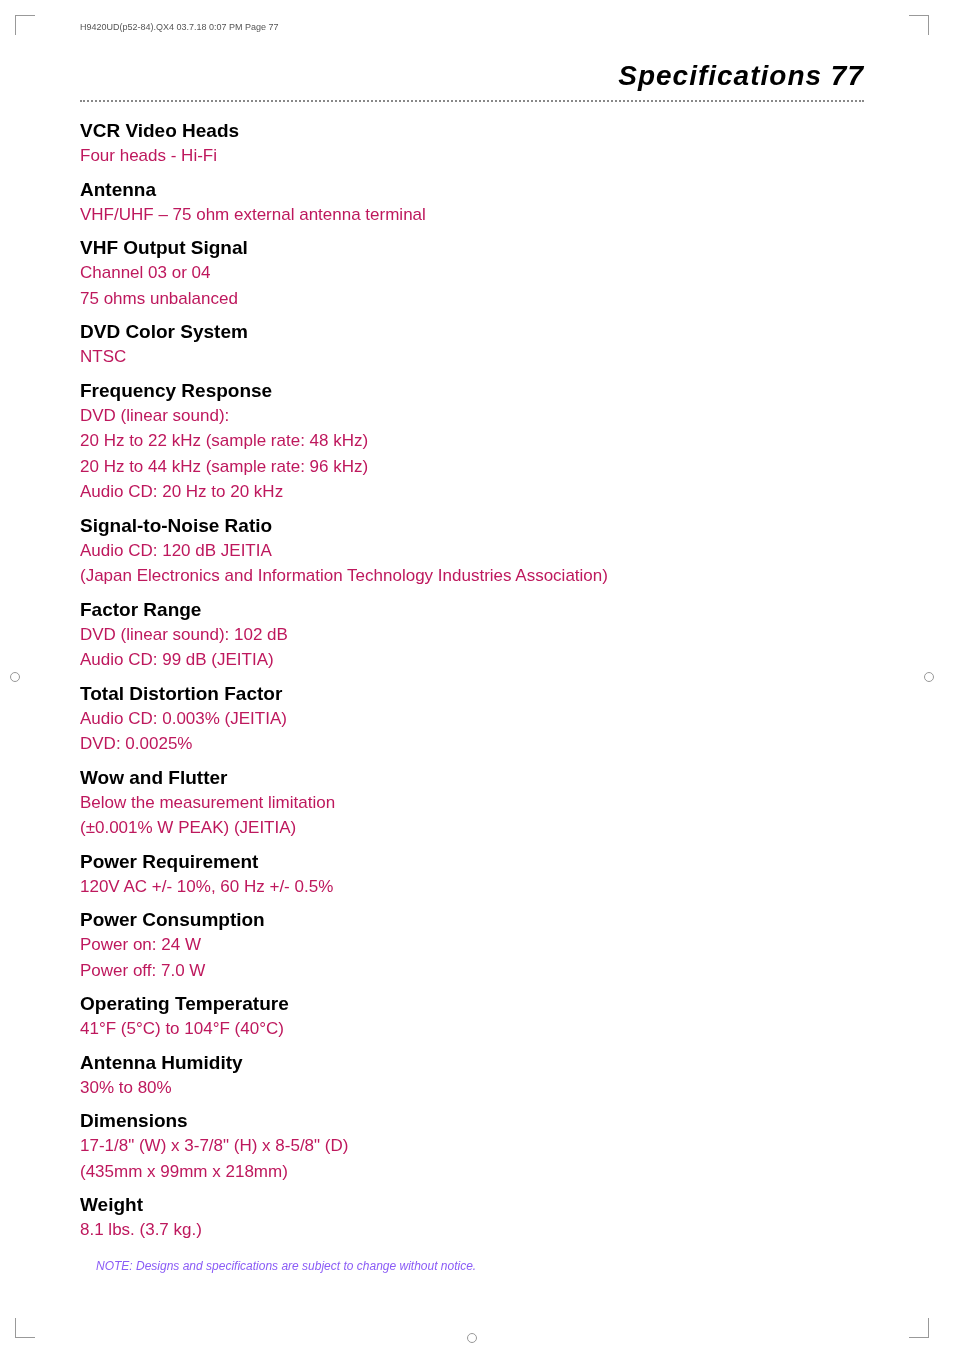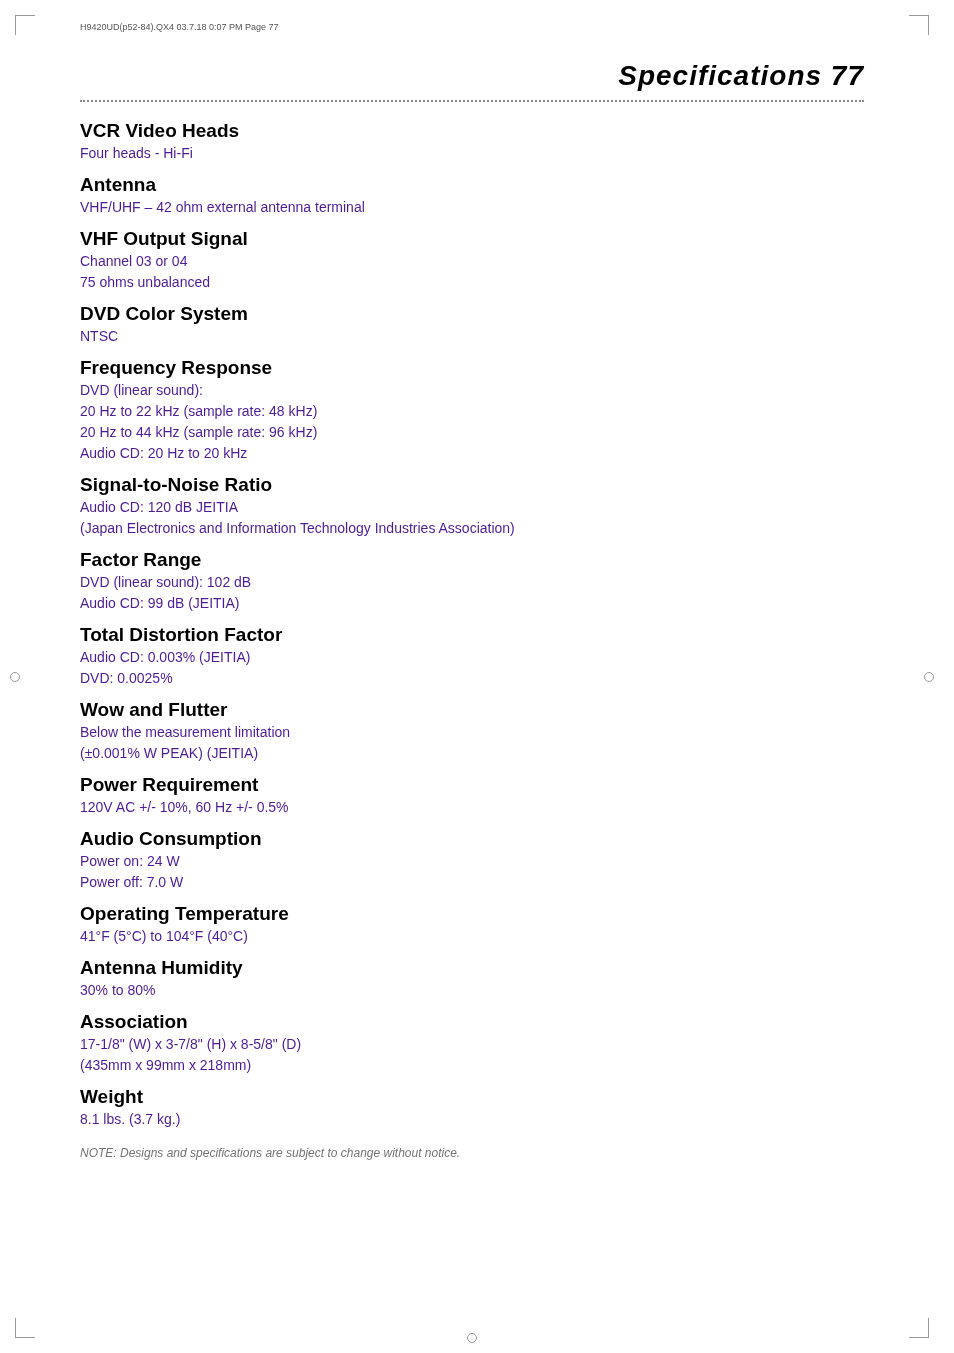--- a/index.html
+++ b/index.html
@@ -90,31 +90,32 @@
     }
 
     .spec-label {
       font-weight: bold;
       font-size: 19px;
       display: block;
       margin-bottom: 1px;
     }
 
     .spec-value {
-      font-size: 14px;
-      color: #4c1d95;
+      font-size: 17px;
+      color: #be185d;
       line-height: 1.5;
       display: block;
     }
 
     .note-text {
       font-style: italic;
       font-size: 12px;
       margin-top: 16px;
-      color: #737373;
+      color: #8b5cf6;
+      margin-left: 16px;
     }
   </style>
 </head>
 <body>
 
 <div class="page-container">
 
   <div class="corner-mark corner-tl"></div>
   <div class="corner-mark corner-tr"></div>
   <div class="corner-mark corner-bl"></div>
@@ -134,21 +135,21 @@
 
   <hr class="dotted-line">
 
   <div id="specs-container">
       <div class="spec-section">
         <span class="spec-label">VCR Video Heads</span>
         <span class="spec-value">Four heads - Hi-Fi</span>
       </div>
       <div class="spec-section">
         <span class="spec-label">Antenna</span>
-        <span class="spec-value">VHF/UHF – 42 ohm external antenna terminal</span>
+        <span class="spec-value">VHF/UHF – 75 ohm external antenna terminal</span>
       </div>
       <div class="spec-section">
         <span class="spec-label">VHF Output Signal</span>
         <span class="spec-value">Channel 03 or 04<br>75 ohms unbalanced</span>
       </div>
       <div class="spec-section">
         <span class="spec-label">DVD Color System</span>
         <span class="spec-value">NTSC</span>
       </div>
       <div class="spec-section">
@@ -169,33 +170,33 @@
       </div>
       <div class="spec-section">
         <span class="spec-label">Wow and Flutter</span>
         <span class="spec-value">Below the measurement limitation<br>(±0.001% W PEAK) (JEITIA)</span>
       </div>
       <div class="spec-section">
         <span class="spec-label">Power Requirement</span>
         <span class="spec-value">120V AC +/- 10%, 60 Hz +/- 0.5%</span>
       </div>
       <div class="spec-section">
-        <span class="spec-label">Audio Consumption</span>
+        <span class="spec-label">Power Consumption</span>
         <span class="spec-value">Power on: 24 W<br>Power off: 7.0 W</span>
       </div>
       <div class="spec-section">
         <span class="spec-label">Operating Temperature</span>
         <span class="spec-value">41°F (5°C) to 104°F (40°C)</span>
       </div>
       <div class="spec-section">
         <span class="spec-label">Antenna Humidity</span>
         <span class="spec-value">30% to 80%</span>
       </div>
       <div class="spec-section">
-        <span class="spec-label">Association</span>
+        <span class="spec-label">Dimensions</span>
         <span class="spec-value">17-1/8" (W) x 3-7/8" (H) x 8-5/8" (D)<br>(435mm x 99mm x 218mm)</span>
       </div>
       <div class="spec-section">
         <span class="spec-label">Weight</span>
         <span class="spec-value">8.1 lbs. (3.7 kg.)</span>
       </div>
     </div>
 
   <p class="note-text">NOTE: Designs and specifications are subject to change without notice.</p>
 </div>

